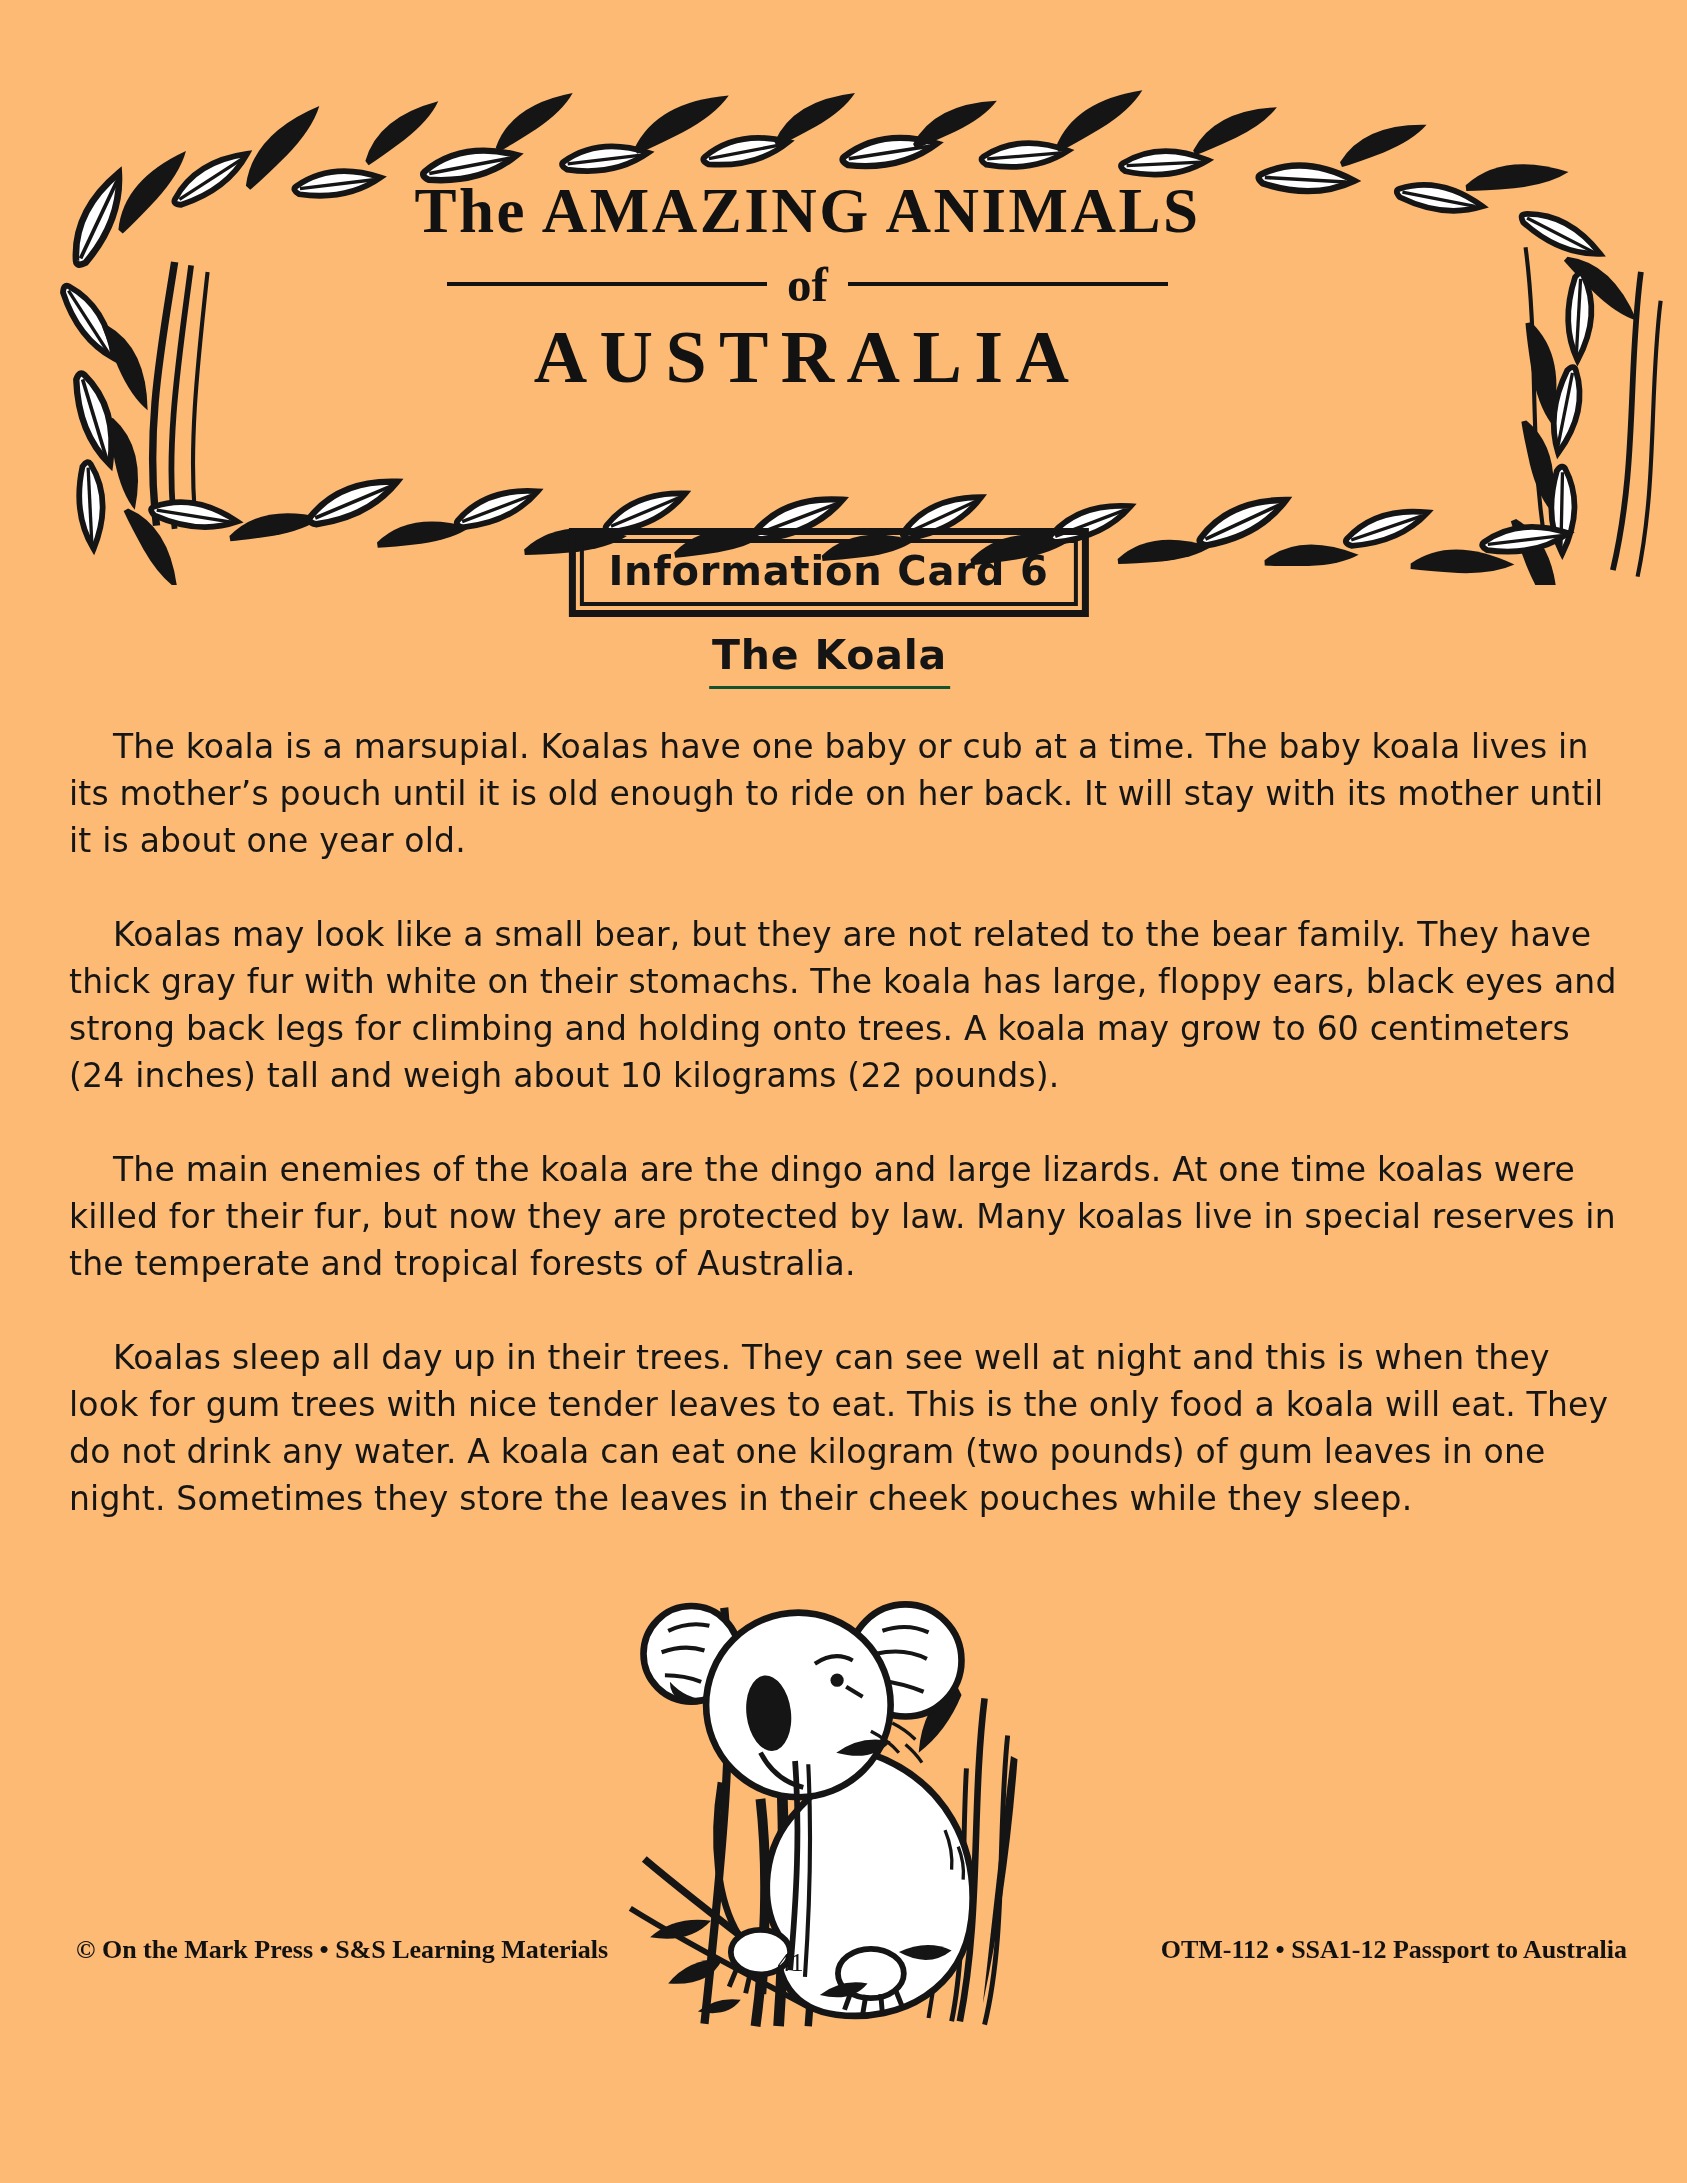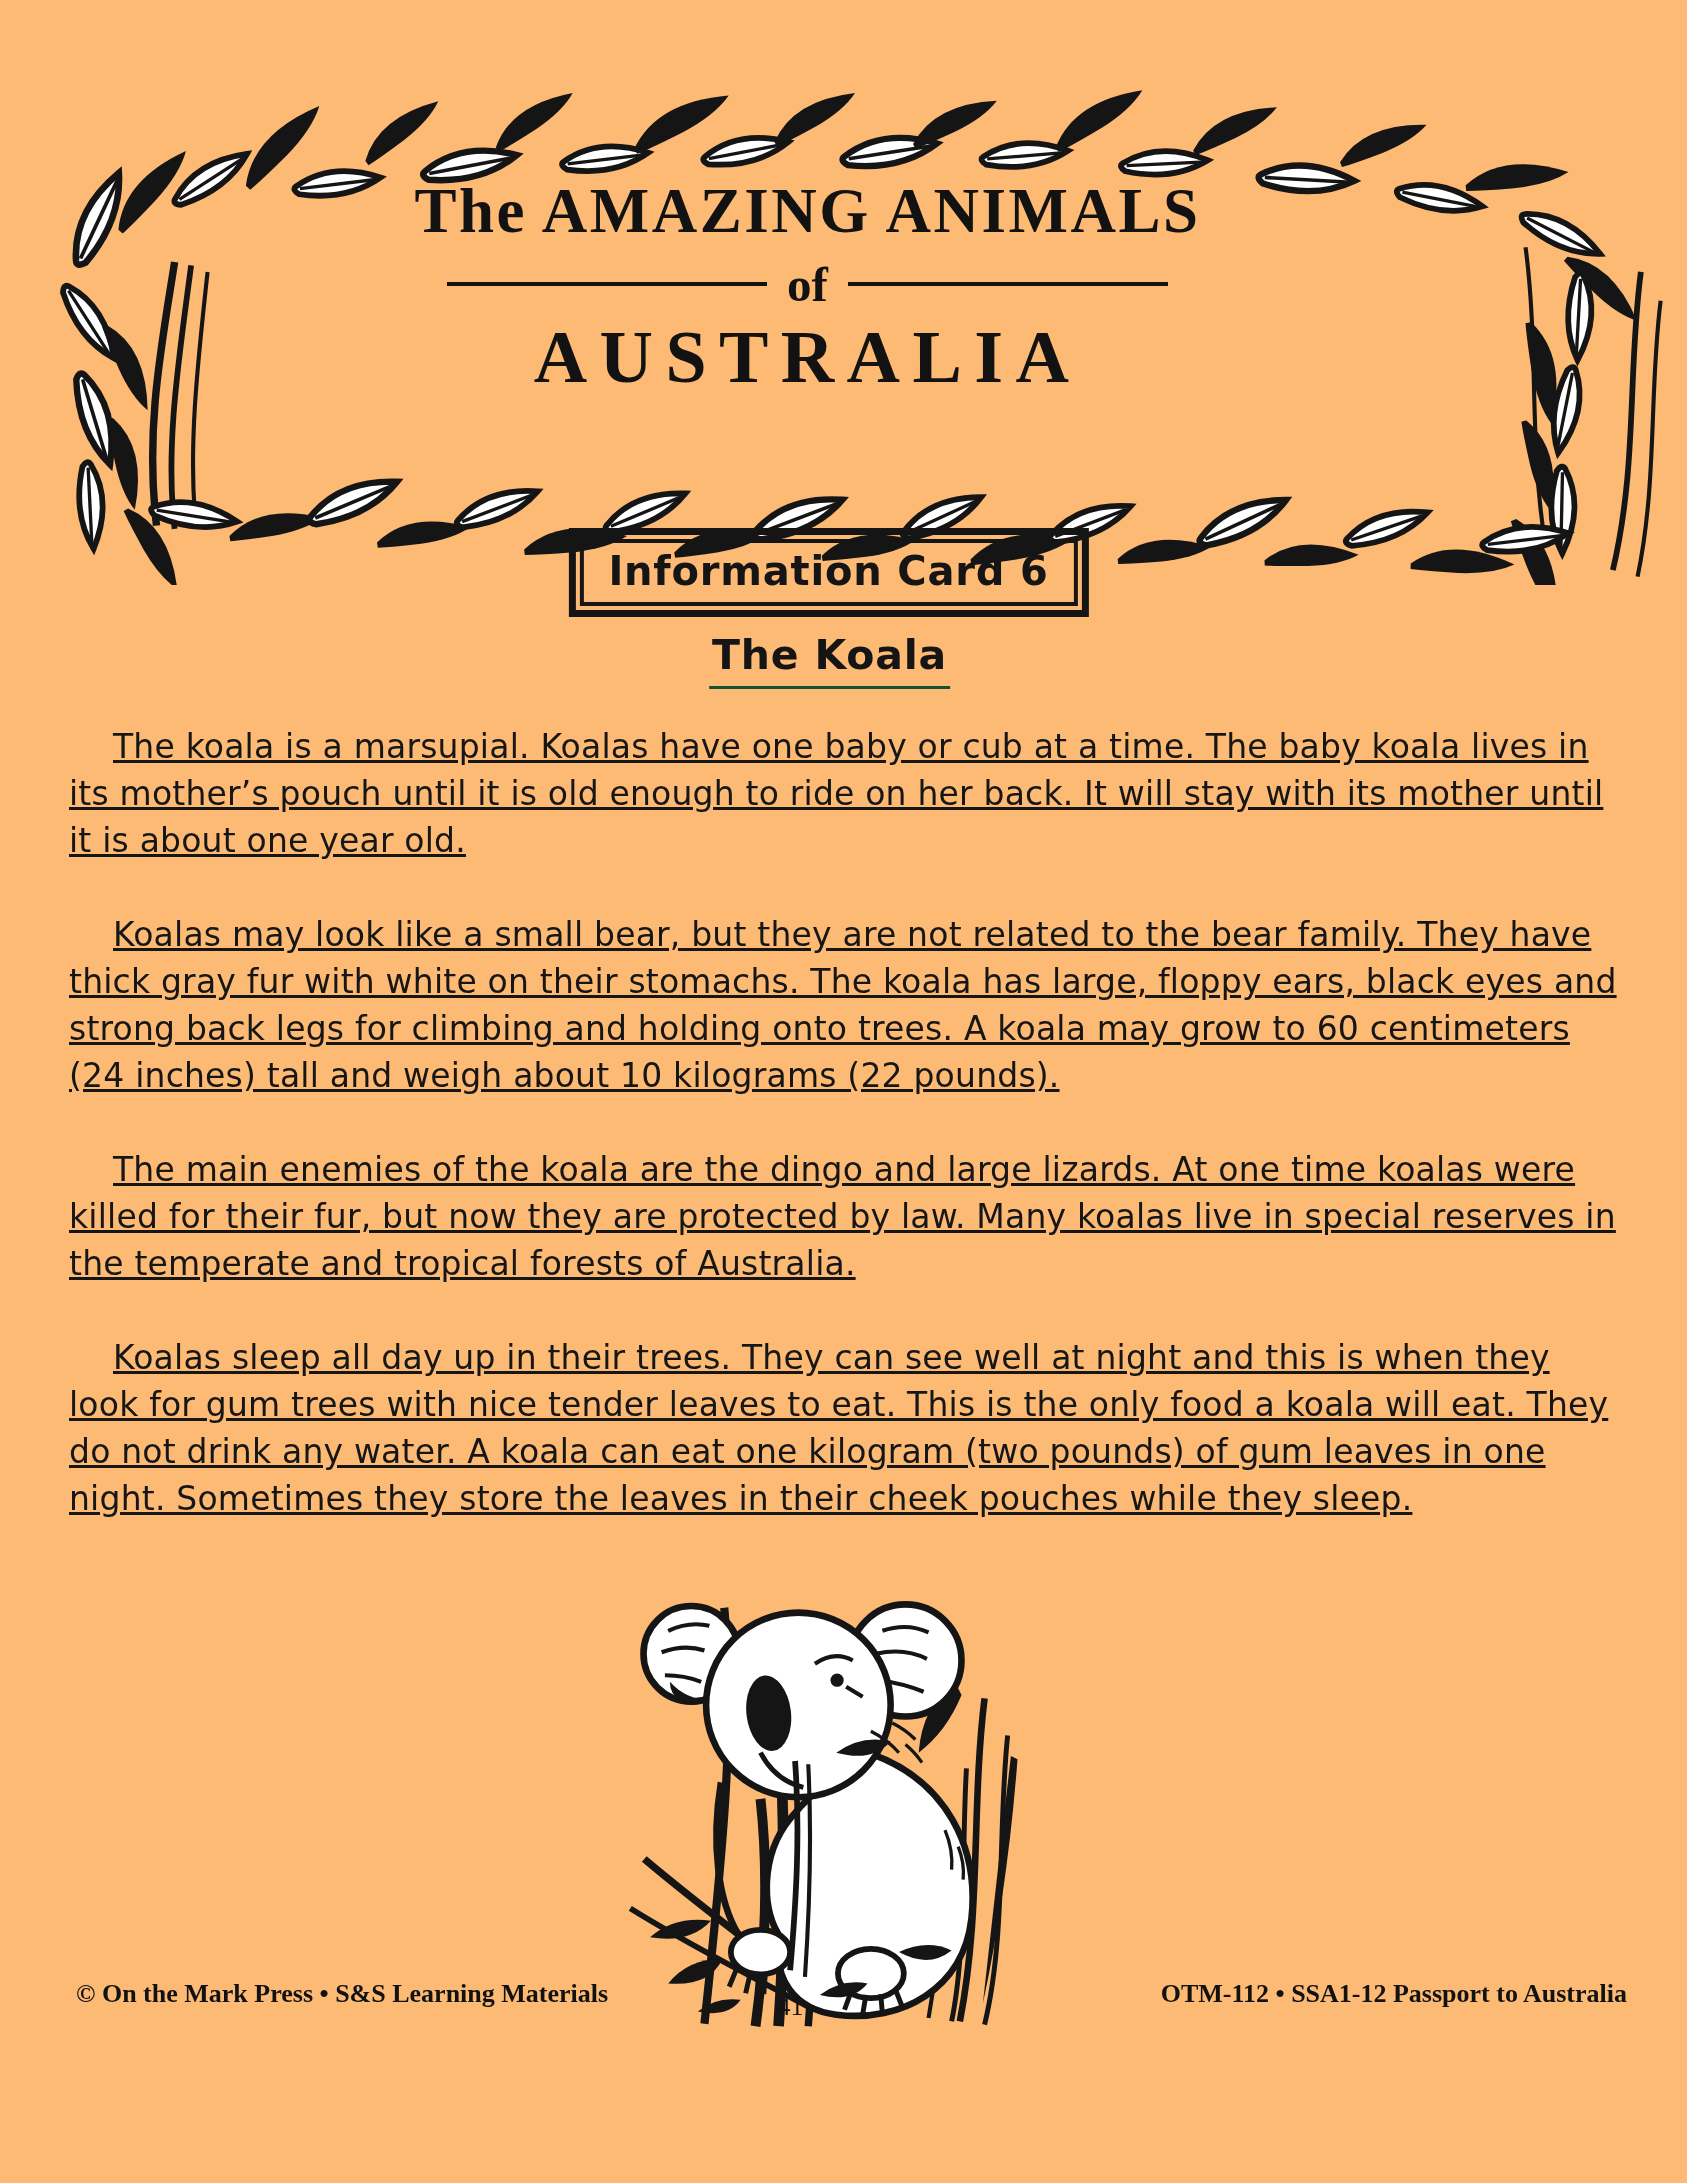--- a/index.html
+++ b/index.html
@@ -45,26 +45,26 @@
     border-bottom:3px solid #14532d;
     padding:0 3.3px 6.6px;
     white-space:nowrap;
   }
   
   .body-copy{
     position:absolute;top:723px;left:69px;width:1559px;
     font-size:33px;line-height:47px;letter-spacing:0.2px;
     color:#161616;
   }
-  .body-copy p{margin:0 0 47px 0;text-indent:44px;text-decoration:underline;}
+  .body-copy p{margin:0 0 47px 0;text-indent:44px;}
   
   .koala-figure{position:absolute;top:1583px;left:599px;width:435px;height:449px;margin:0;}
   
   .footer{
-    position:absolute;top:1972px;left:76px;right:60px;height:46px;
+    position:absolute;top:1928px;left:76px;right:60px;height:46px;
     font-family:"Liberation Serif","DejaVu Serif",serif;
     color:#121212;
   }
   .footer .pub{position:absolute;left:0;top:6.6px;font-size:26px;font-weight:bold;}
   .footer .pageno{position:absolute;left:calc(50% - 74px);top:0;font-size:26px;margin-top:20px;}
   .footer .code{position:absolute;right:0;top:6.6px;font-size:26px;font-weight:bold;}
 </style>
 </head>
 <body>
 

